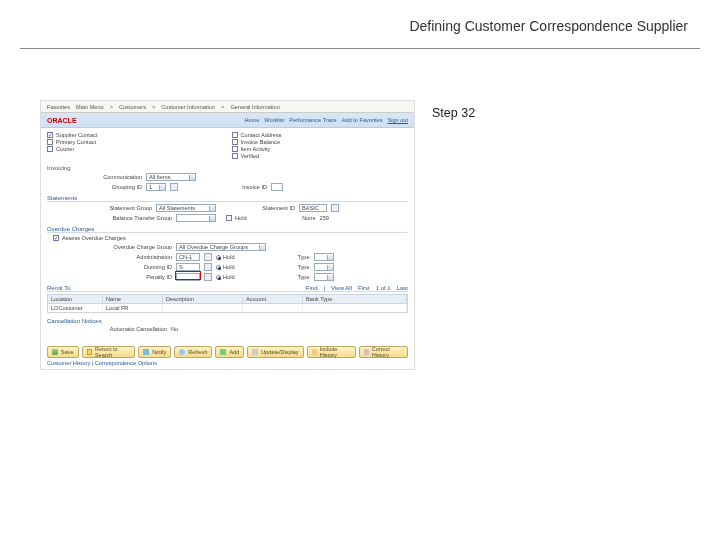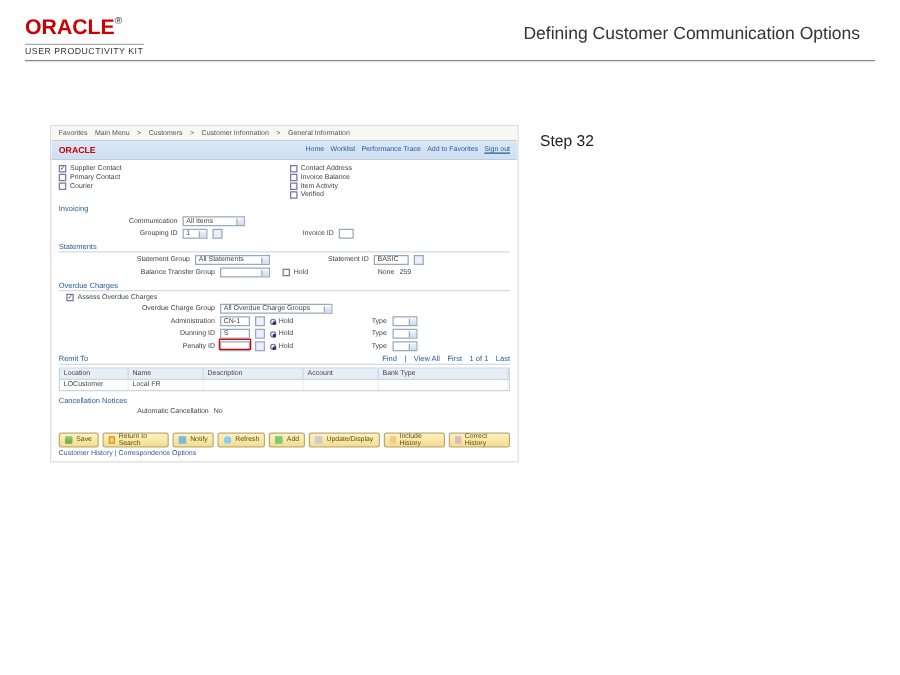--- a/index.html
+++ b/index.html
@@ -71,25 +71,21 @@
   .ic-corr { background: #dbb; }
 
   .footlinks { color: #2a5a9a; margin: 2px 6px; }
 </style>
 </head>
 <body>
 
 <div class="page">
 
   <div class="header">
-    <div class="logo-block">
-      <span class="oracle-logo">ORACLE</span><span class="logo-tm">®</span>
-      <div class="upk">USER PRODUCTIVITY KIT</div>
-    </div>
-    <div class="title">Defining Customer Communication Options</div>
+    <div class="title">Defining Customer Correspondence Supplier</div>
   </div>
   <div class="rule"></div>
 
   <div class="instr-col">
     <div class="instr-step">Step 32</div>
   </div>
 
   <div class="shot">
     <div class="topnav">
       <span>Favorites</span>

